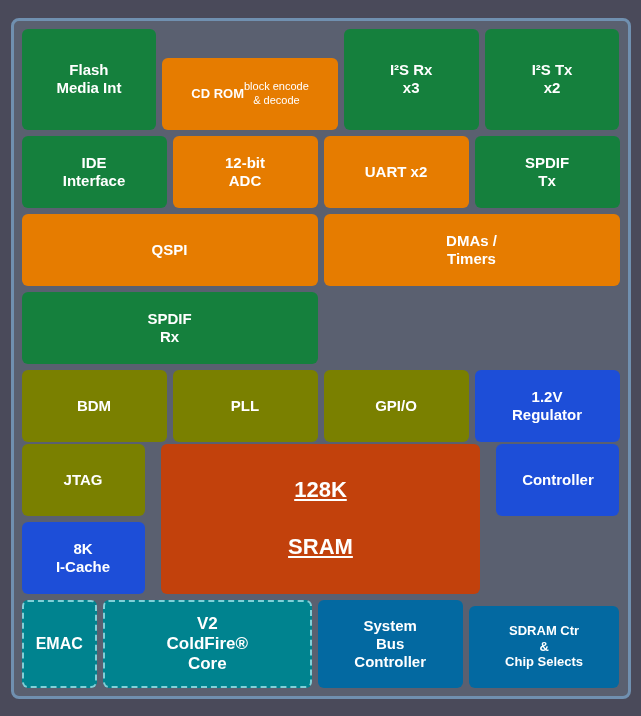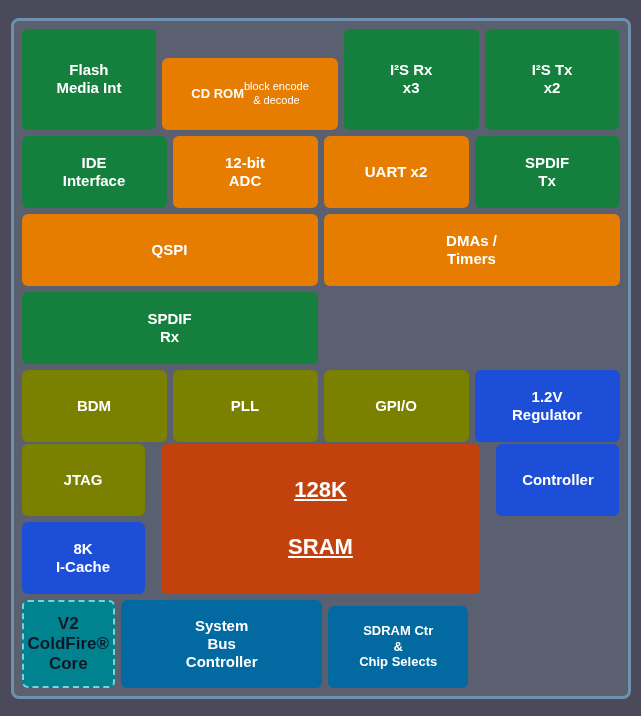--- a/index.html
+++ b/index.html
@@ -100,21 +100,21 @@
     }
     .coldfire-block {
       background-color: #00838f;
       border-radius: 6px;
       display: flex;
       align-items: center;
       justify-content: center;
       text-align: center;
       font-weight: bold;
       font-size: 17px;
-      color: #0f172a;
+      color: #ffffff;
       padding: 8px 4px;
       min-height: 88px;
       border: 2px dashed #80d0d8;
     }
   </style>
 </head>
 <body>
 
 <div class="chip-diagram">
 
@@ -150,17 +150,18 @@
       <div class="block olive">JTAG</div>
       <div class="block red">8K<br>I-Cache</div>
     </div>
     <div class="sram-block">128K<br><br>SRAM</div>
     <div class="right-col">
       <div class="block red">Controller</div>
     </div>
   </div>
 
   <div class="bottom-section">
+    <div class="emac-block">EMAC</div>
     <div class="coldfire-block">V2<br>ColdFire®<br>Core</div>
     <div class="block teal">System<br>Bus<br>Controller</div>
     <div class="block teal" style="font-size:13px;margin-top:6px;">SDRAM Ctr<br>&amp;<br>Chip Selects</div>
   </div>
 </div>
 
 </body></html>

